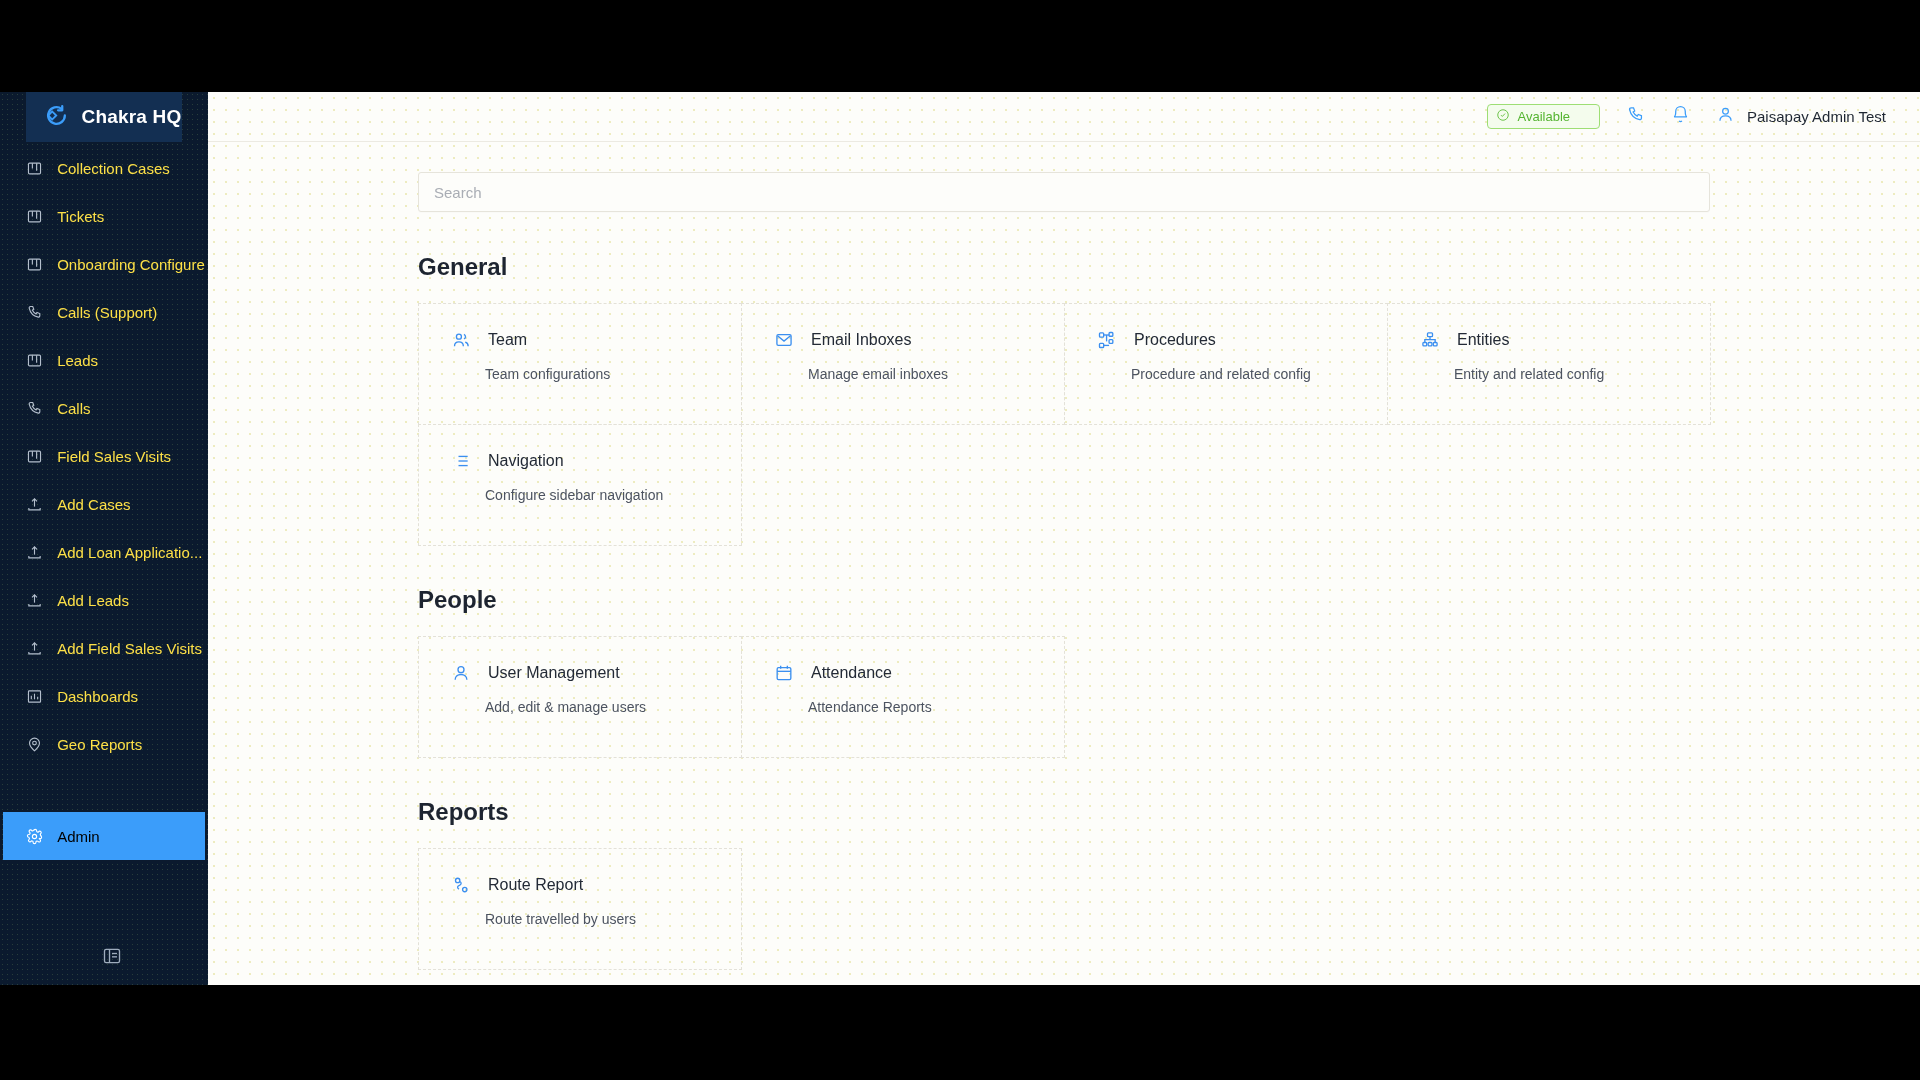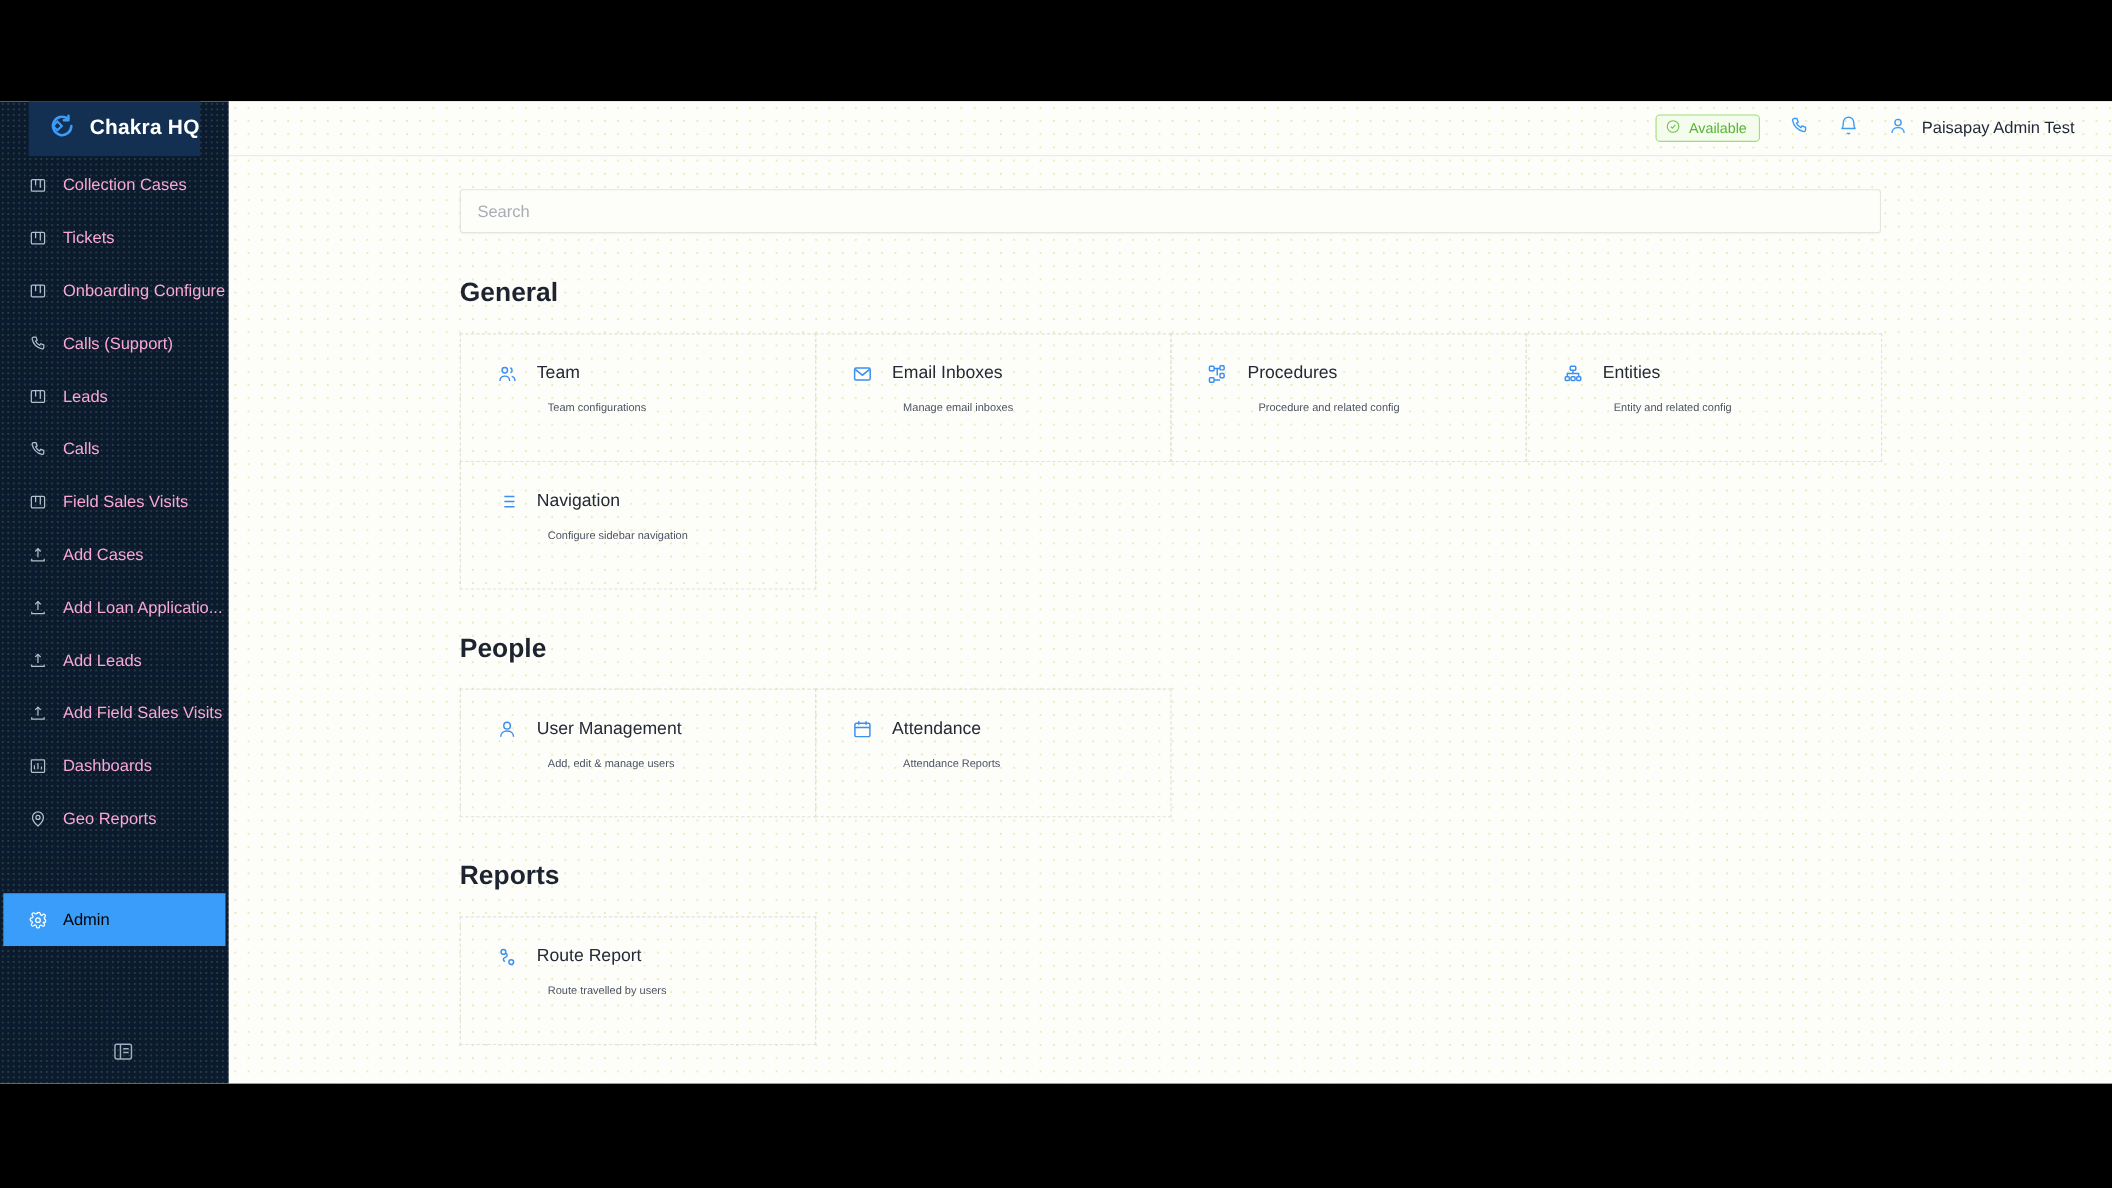--- a/index.html
+++ b/index.html
@@ -42,21 +42,21 @@
   }
   .brand-title {
     color: #ffffff; font-size: 19px; font-weight: 700;
     letter-spacing: .2px;
   }
   .nav { position: relative; z-index: 1; padding-top: 2px; flex: 1 1 auto; }
   .nav-item {
     height: 48px;
     display: flex; align-items: center; gap: 14px;
     padding-left: 22px;
-    color: #f9a8d4; font-size: 15px;
+    color: #fde047; font-size: 15px;
     white-space: nowrap; overflow: hidden;
     cursor: pointer;
   }
   .nav-item .ico { width:18px; height:18px; display:flex; align-items:center; justify-content:center; flex:0 0 18px; }
   .nav-item svg { width: 17px; height: 17px; stroke: #b4bfcd; fill: none; stroke-width: 1.6; }
   .nav-item.active { background: #3b9dfa; color: #000000; margin-top: 44px; }
   .nav-item.active svg { stroke: #ffffff; }
   .nav-label { overflow: hidden; text-overflow: clip; }
   .collapse-btn {
     position: relative; z-index: 1;
@@ -82,21 +82,21 @@
     height: 50px; flex:0 0 50px;
     display: flex; align-items: center; justify-content: flex-end;
     gap: 26px; padding-right: 34px;
     position: relative; z-index: 2;
     border-bottom: 1px solid #eceae2;
   }
   .status-pill {
     display:flex; align-items:center; gap:7px;
     border: 1px solid #9ede74; background: #f4fced;
     color:#55b431; font-size: 13px;
-    padding: 3px 11px 3px 8px; border-radius: 4px;
+    padding: 3px 29px 3px 8px; border-radius: 4px;
     cursor: pointer;
   }
   .status-pill svg { width:14px; height:14px; stroke:#6cc34a; fill:none; stroke-width:1.7; }
   .top-icon { cursor: pointer; display:flex; align-items:center; }
   .top-icon svg { width:19px; height:19px; stroke:#3b9dfa; fill:none; stroke-width:1.6; }
   .user-box { display:flex; align-items:center; gap:12px; cursor:pointer; }
   .user-box svg { width:19px; height:19px; stroke:#3b9dfa; fill:none; stroke-width:1.6; }
   .user-name { font-size:15px; color:#1f2733; }
 
   .content {
@@ -133,21 +133,21 @@
     padding: 25px 0 42px 31px;
     min-height: 96px;
     background: transparent;
     cursor: pointer;
     margin-right: -1px; margin-bottom: -1px;
   }
   .card-head { display:flex; align-items:center; gap: 17px; }
   .card-head .cico { width:21px; height:21px; flex:0 0 21px; display:flex; align-items:center; justify-content:center; }
   .card-head svg { width:20px; height:20px; stroke:#3b8ff0; fill:none; stroke-width:1.6; }
   .card-title { font-size: 16px; color:#232a36; font-weight:400; }
-  .card-desc { font-size: 10px; color:#4c5360; margin-top: 16px; margin-left: 48px; }
+  .card-desc { font-size: 14px; color:#4c5360; margin-top: 16px; margin-left: 35px; }
   .card.empty { border: none; cursor: default; }
 </style>
 </head>
 <body>
 
 <div id="viewport">
 
   <div id="sidebar">
     <div class="brand">
       <span>

